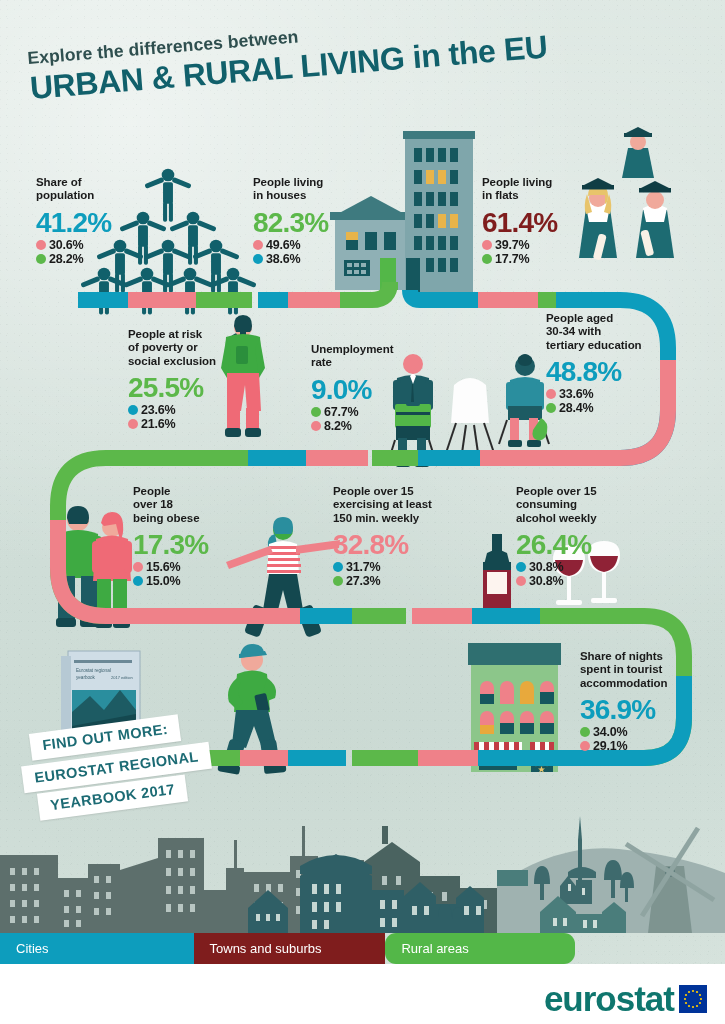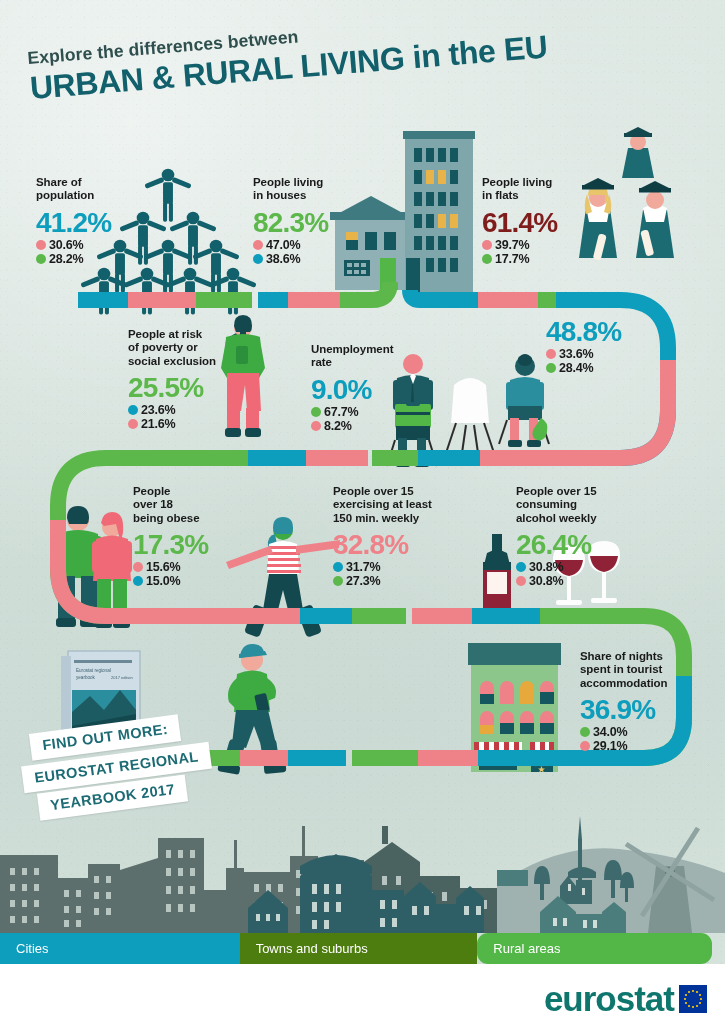--- a/index.html
+++ b/index.html
@@ -63,25 +63,25 @@
     position:absolute; background:#fff; color:#1c6b74;
     font-weight:700; font-size:14.5px; letter-spacing:.4px;
     padding:5px 12px 6px 12px; white-space:nowrap;
     box-shadow: 0 1px 2px rgba(0,0,0,.12);
   }
   .banner.b1{ left:8px; top:6px;  transform: rotate(-7.5deg); }
   .banner.b2{ left:0px; top:36px; transform: rotate(-7.5deg); }
   .banner.b3{ left:16px; top:66px; transform: rotate(-7.5deg); }
 
   
-  .legend{ position:absolute; left:0; top:933px; width:712px; height:31px; display:flex; }
+  .legend{ position:absolute; left:0; top:933px; width:575px; height:31px; display:flex; }
   .legend .seg{ height:31px; display:flex; align-items:center; color:#fff; font-size:13px; }
   .legend .seg span{ padding-left:16px; }
   .legend .s1{ width:244px; background:#0d9dbd; }
-  .legend .s2{ width:242px; background:#4d7c0f; }
+  .legend .s2{ width:242px; background:#7f1d1d; }
   .legend .s3{ width:239px; background:#53b748;border-radius:11px; }
 
   
   .footer{ position:absolute; left:0; top:964px; width:725px; height:60px; background:#fff; }
   .logo{ position:absolute; right:18px; top:15px; display:flex; align-items:center; gap:5px; }
   .logo .word{ font-size:35px; font-weight:700; color:#0f766e; letter-spacing:-1px; }
   .logo .flag{
     width:28px; height:28px; background:#003399; position:relative; display:inline-block;
   }
 
@@ -731,21 +731,21 @@
       <span class="dot" style="background:#5cb84a"></span>
       <span class="val">28.2%</span>
     </div>
   </div>
 
   <div class="stat" style="left:253px; top:176px; width:115px;">
     <div class="label">People living<br>in houses</div>
     <div class="big" style="color:#5cb84a">82.3%</div>
     <div class="row">
       <span class="dot" style="background:#ef8189"></span>
-      <span class="val">47.0%</span>
+      <span class="val">49.6%</span>
     </div>
     <div class="row">
       <span class="dot" style="background:#0d9dbd"></span>
       <span class="val">38.6%</span>
     </div>
   </div>
 
   <div class="stat" style="left:482px; top:176px; width:110px;">
     <div class="label">People living<br>in flats</div>
     <div class="big" style="color:#7f1d1d">61.4%</div>
@@ -779,20 +779,21 @@
       <span class="dot" style="background:#5cb84a"></span>
       <span class="val">67.7%</span>
     </div>
     <div class="row">
       <span class="dot" style="background:#ef8189"></span>
       <span class="val">8.2%</span>
     </div>
   </div>
 
   <div class="stat" style="left:546px; top:312px; width:140px;">
+    <div class="label">People aged<br>30-34 with<br>tertiary education</div>
     <div class="big" style="color:#0d9dbd">48.8%</div>
     <div class="row">
       <span class="dot" style="background:#ef8189"></span>
       <span class="val">33.6%</span>
     </div>
     <div class="row">
       <span class="dot" style="background:#5cb84a"></span>
       <span class="val">28.4%</span>
     </div>
   </div>

